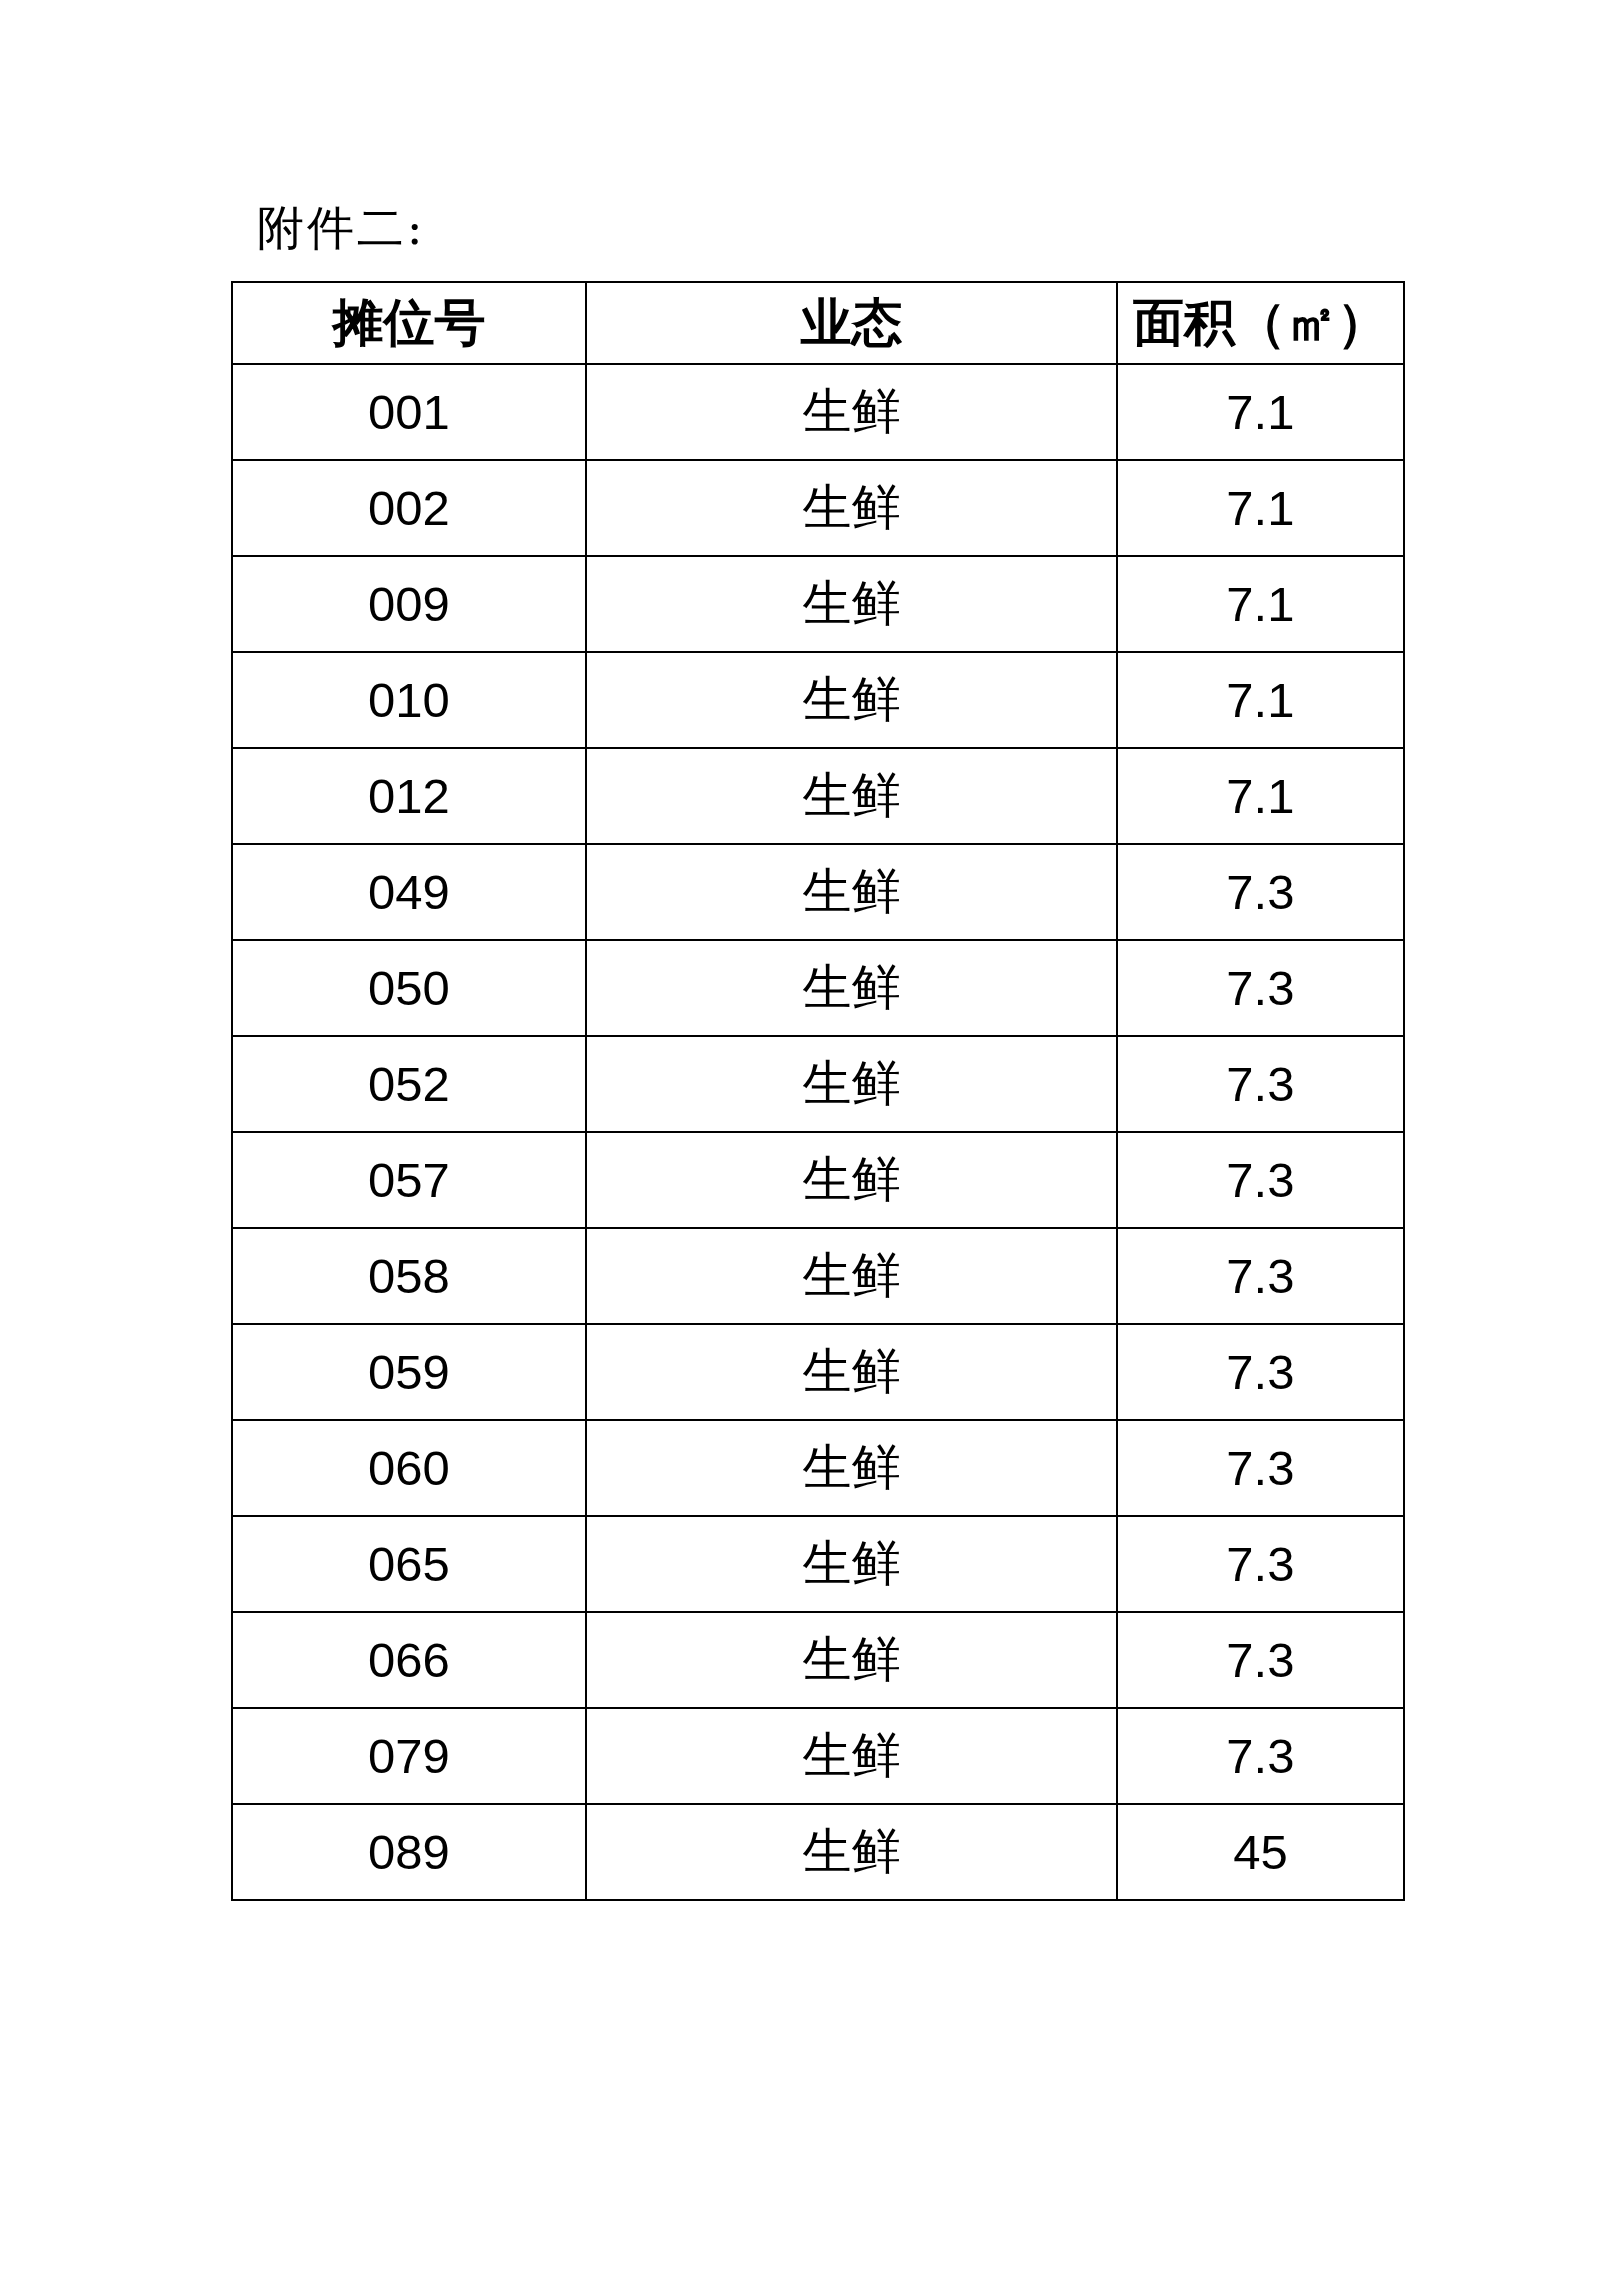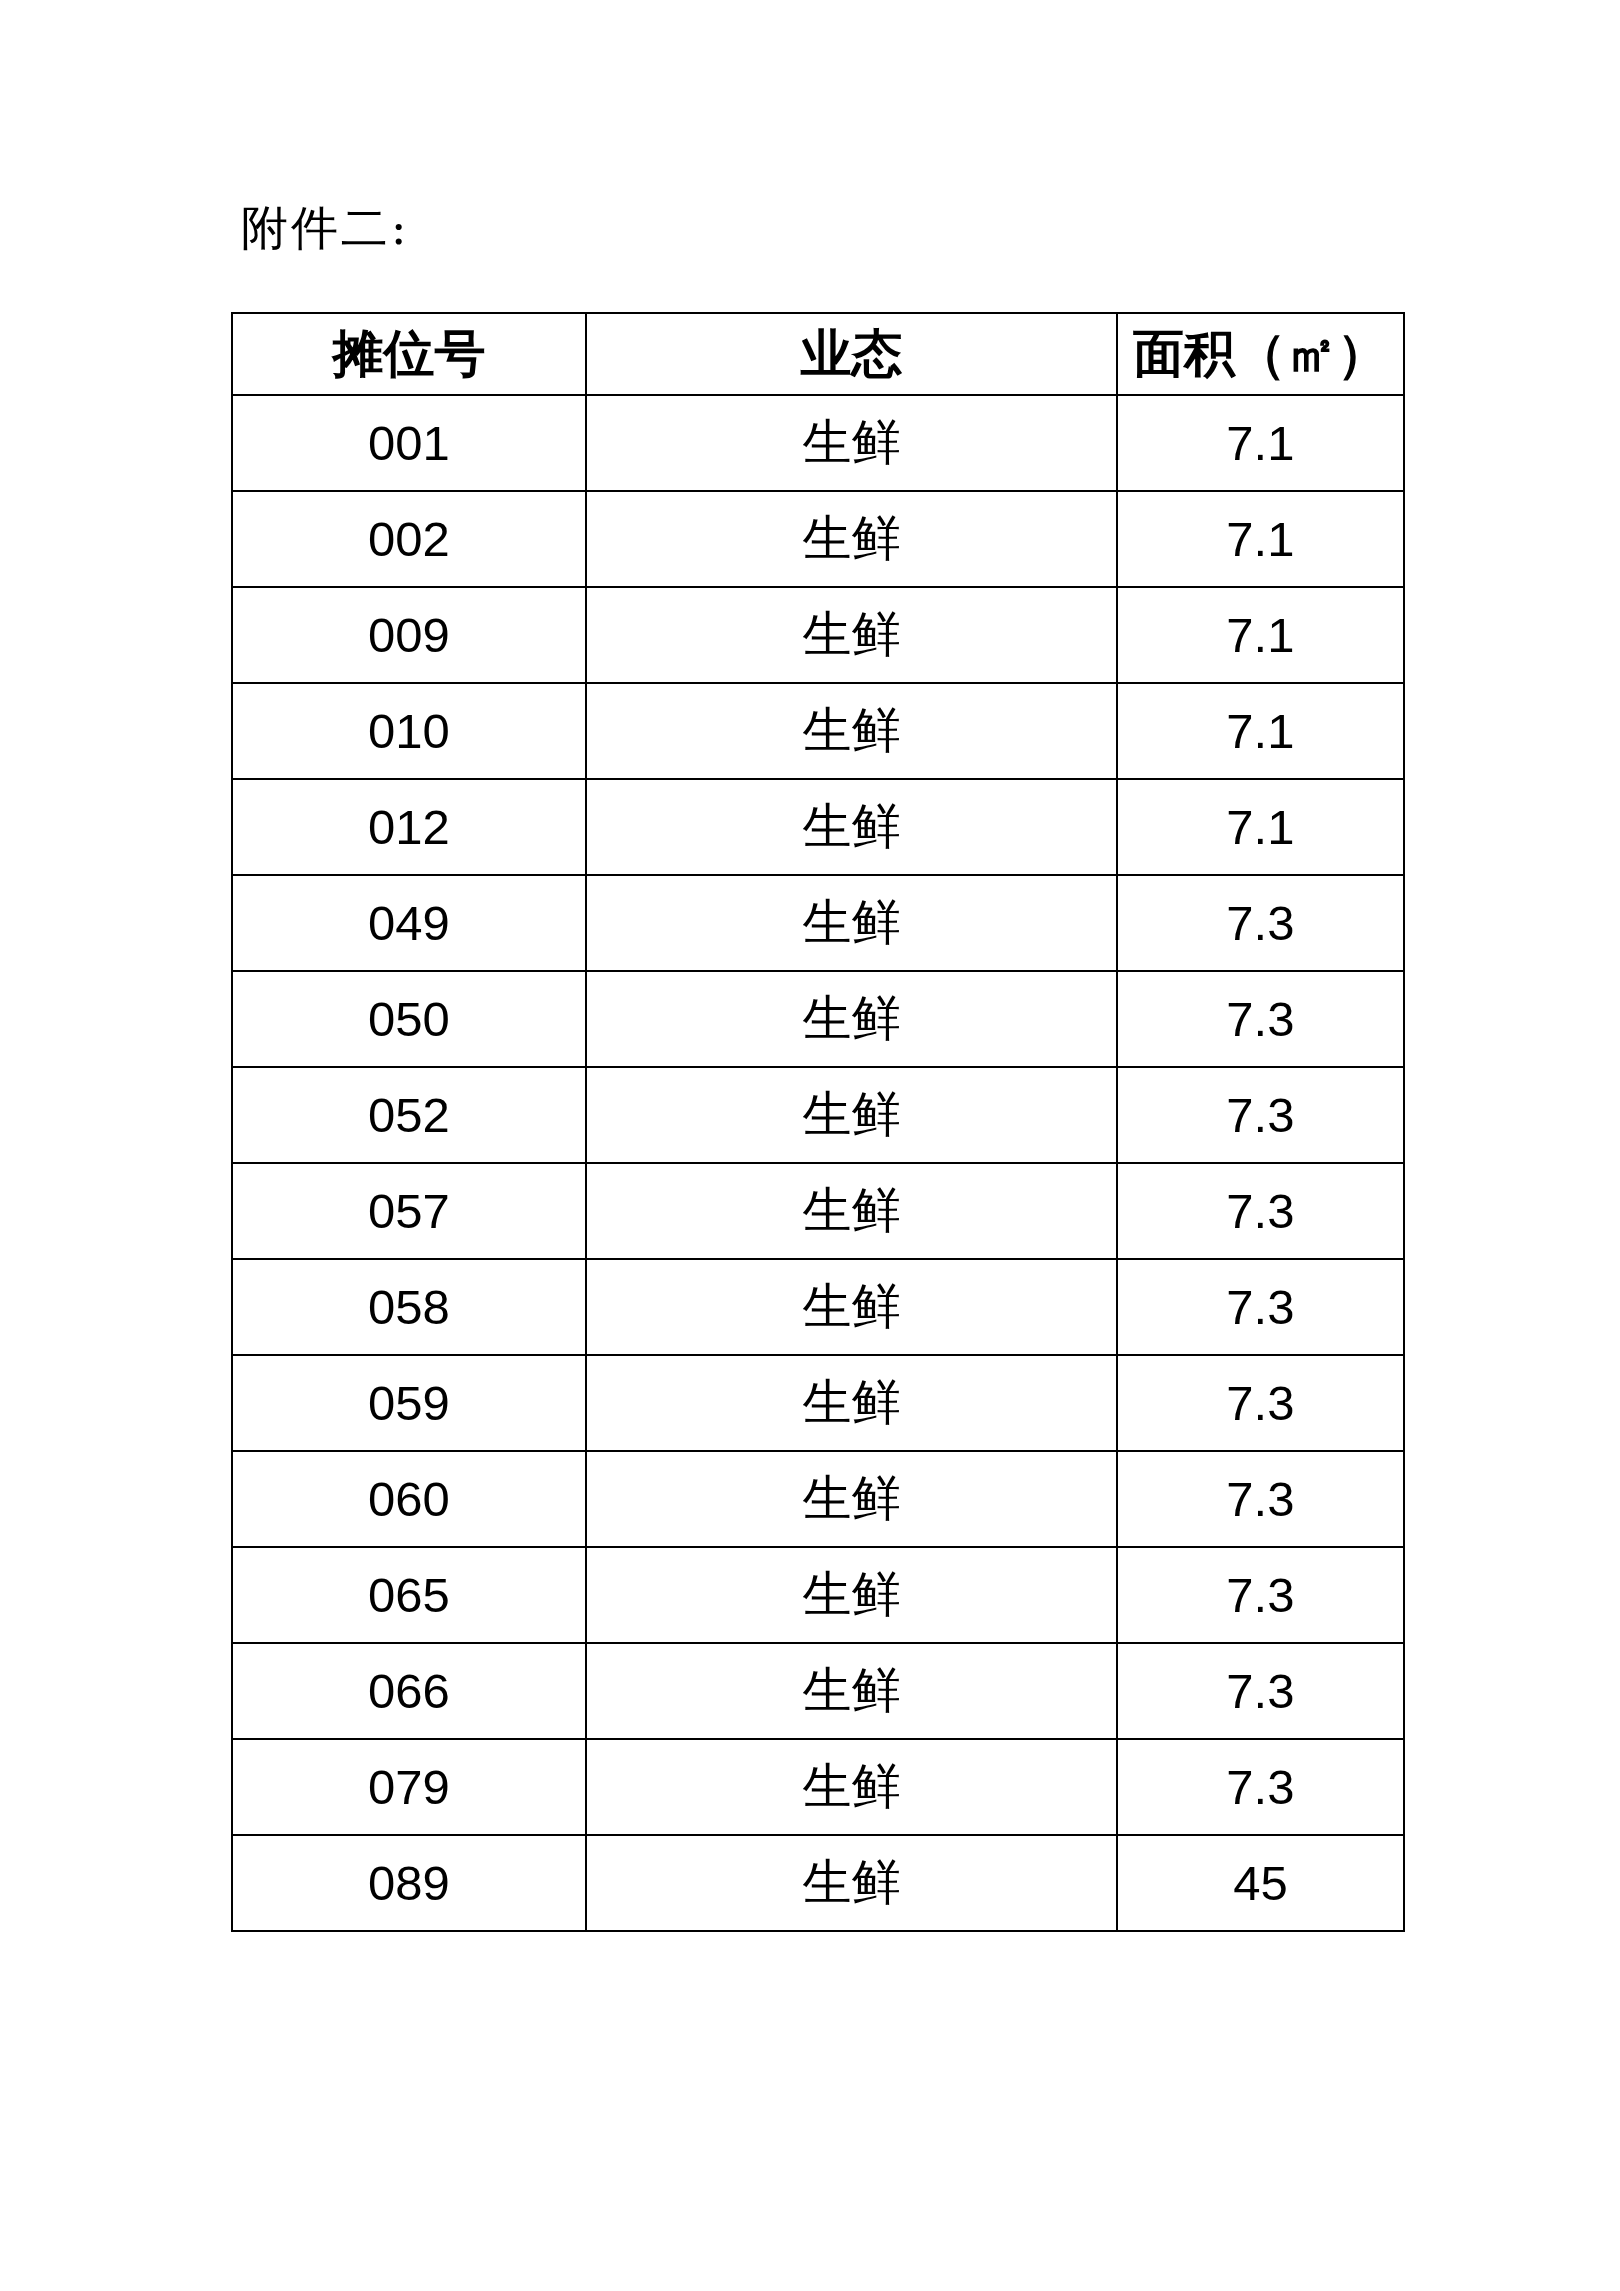--- a/index.html
+++ b/index.html
@@ -13,38 +13,37 @@
     font-family: "Liberation Sans", sans-serif;
     color: #000000;
   }
   .page {
     position: absolute;
     inset: 0;
     background: #ffffff;
   }
   .doc-title {
     position: absolute;
-    left: 241px;
+    left: 257px;
     top: 202px;
     font-family: "DejaVu Serif", "Liberation Serif", serif;
     font-size: 47px;
     line-height: 1.1;
     letter-spacing: 2.9px;
     color: #000000;
     font-weight: 400;
   }
   table.stall-table {
     position: absolute;
     left: 231px;
     top: 281px;
     width: 1174px;
     border-collapse: collapse;
     table-layout: fixed;
     background: #ffffff;
-    margin-top: 31px;
   }
   .col-stall  { width: 30.2%; }
   .col-type   { width: 45.3%; }
   .col-area   { width: 24.5%; }
   table.stall-table th,
   table.stall-table td {
     border: 2px solid #000000;
     text-align: center;
     vertical-align: middle;
     overflow: hidden;

